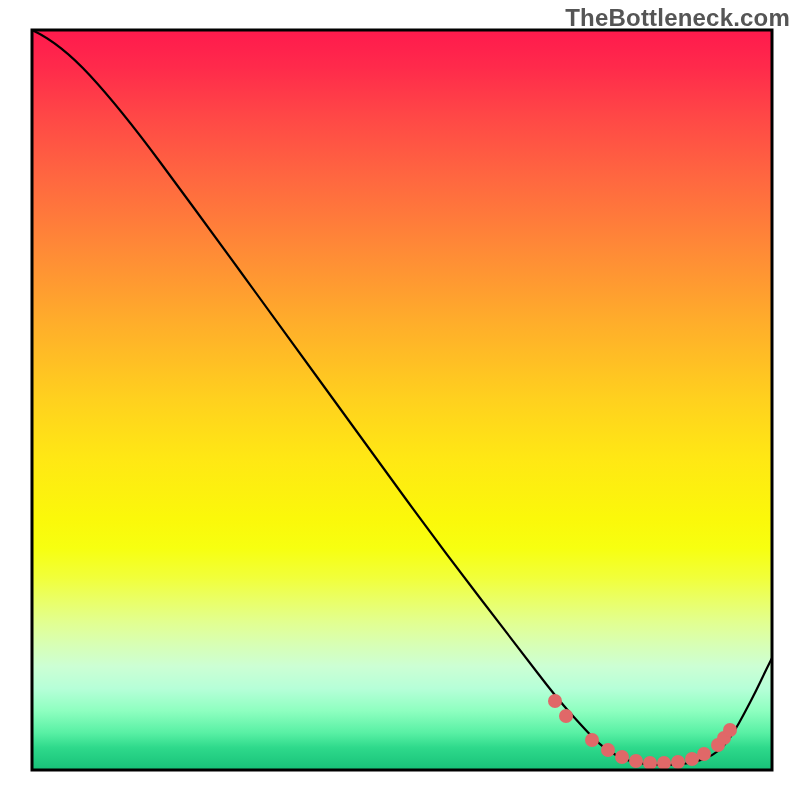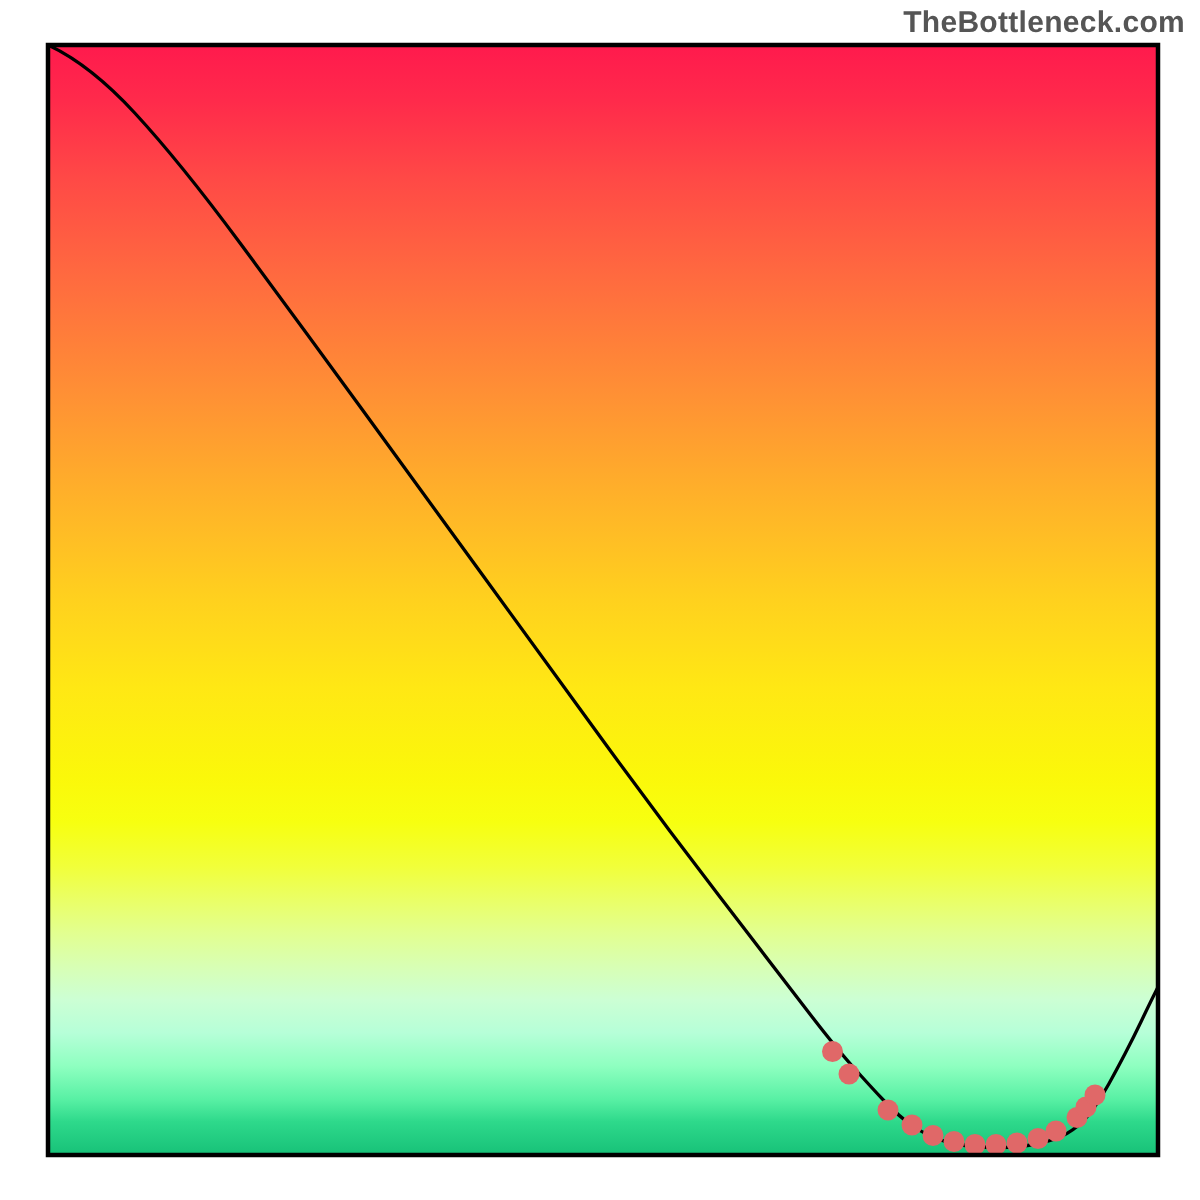--- a/index.html
+++ b/index.html
@@ -13,21 +13,21 @@
   .chart-container {
     position: relative;
     width: 800px;
     height: 800px;
   }
   .watermark {
     position: absolute;
     top: 4px;
     right: 10px;
     font-family: Arial, Helvetica, sans-serif;
-    font-size: 20px;
+    font-size: 24px;
     font-weight: 600;
     color: #555555;
     z-index: 10;
     letter-spacing: 0.2px;
   }
   svg.plot {
     position: absolute;
     left: 0;
     top: 0;
     width: 800px;

